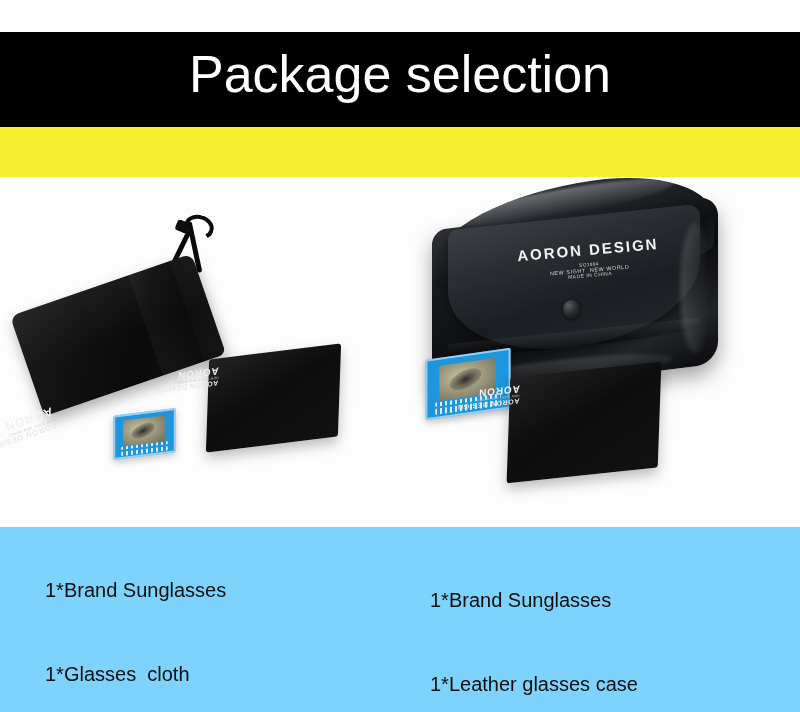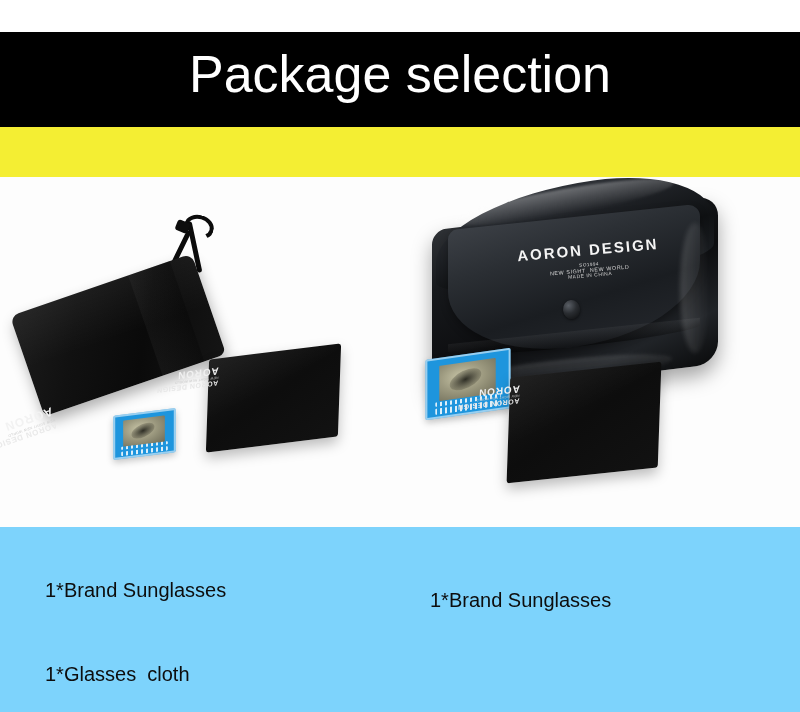--- a/index.html
+++ b/index.html
@@ -481,17 +481,18 @@
   </div>
 
   <div class="list list-left">
     <div class="list-item">1*Brand Sunglasses</div>
     <div class="list-item">1*Glasses  cloth</div>
     
   </div>
 
   <div class="list list-right">
     <div class="list-item">1*Brand Sunglasses</div>
+    <div class="list-item">1*Leather glasses case</div>
     
     
   </div>
 
 </div>
 
 </body></html>

